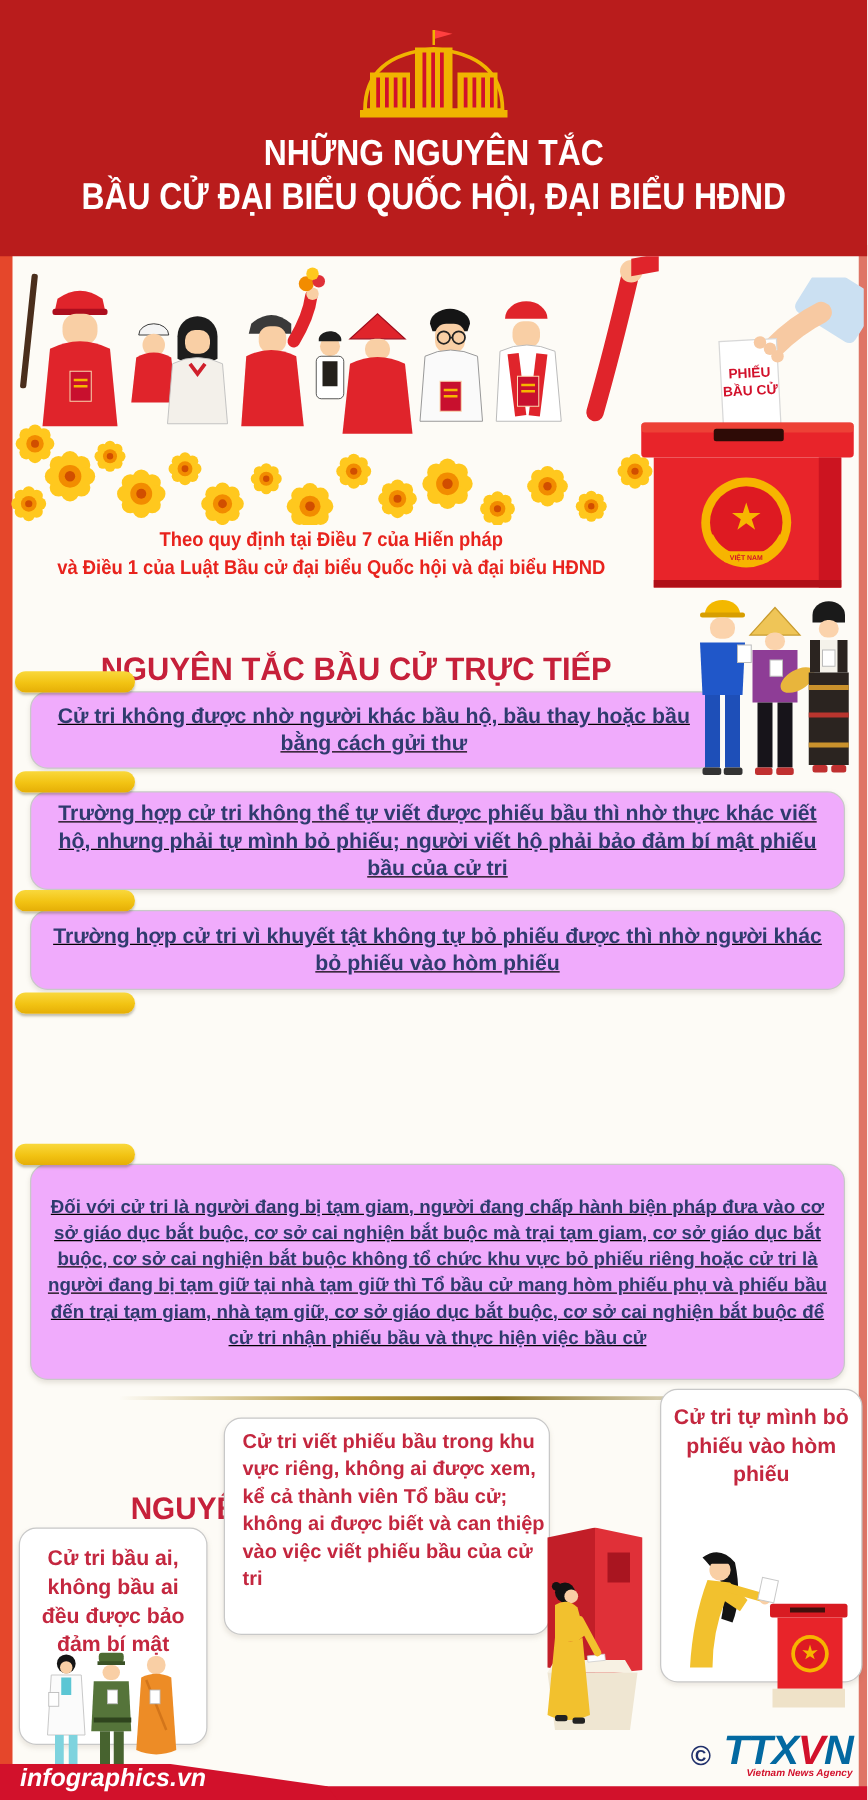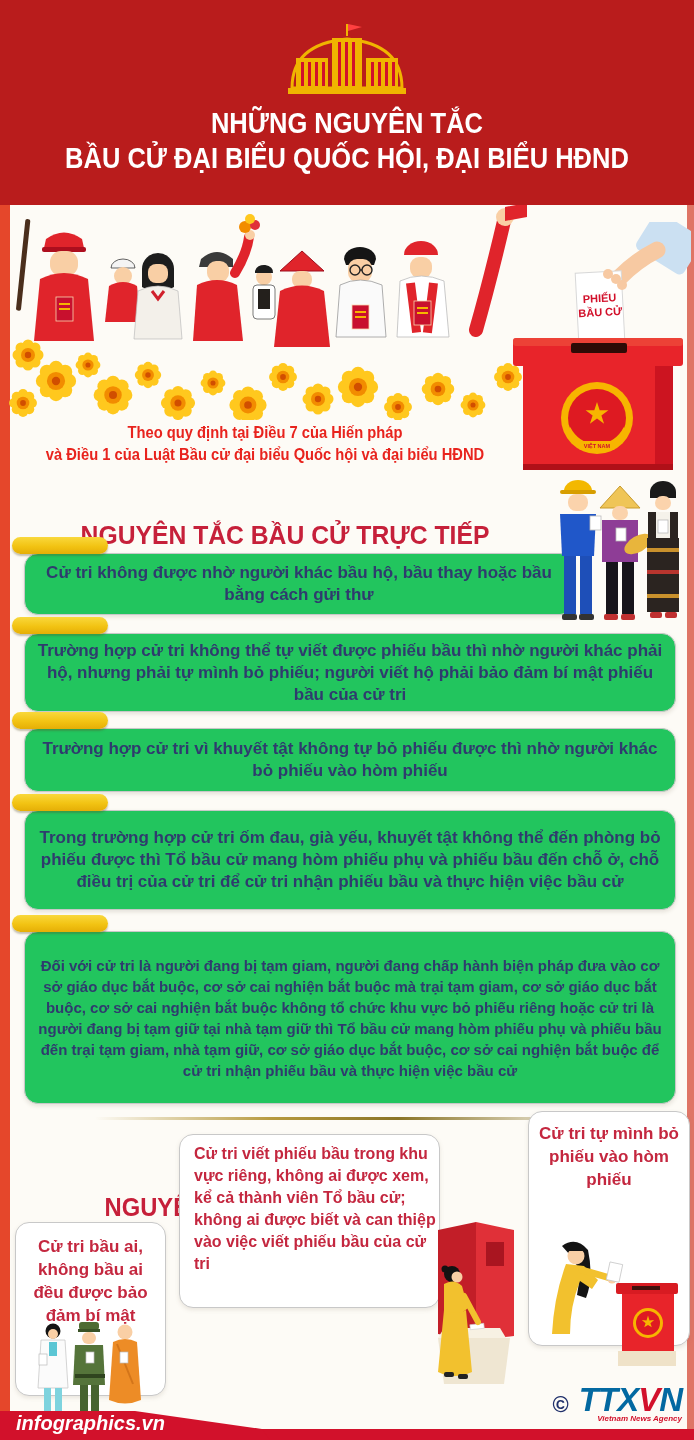--- a/index.html
+++ b/index.html
@@ -22,23 +22,23 @@
   .legal-note{position:absolute;left:15px;top:422px;width:500px;text-align:center;color:#E8231D;
               font-weight:bold;font-size:16px;line-height:22px;transform:scaleX(0.92);z-index:2;}
 
   
   .sec-heading{position:absolute;text-align:center;color:#C6203A;font-weight:bold;white-space:nowrap;z-index:2;}
   .sec1-heading{left:15px;top:498px;width:540px;font-size:26px;transform:scaleX(0.95);}
   .sec2-heading{left:15px;top:1172px;width:505px;font-size:25px;transform:scaleX(0.95);}
   .three-voters{position:absolute;left:550px;top:478px;width:142px;height:147px;z-index:5;}
 
   
-  .rule-card{position:absolute;left:24px;background:#22c55e;border:1.5px solid #C8C8C8;border-radius:14px;
+  .rule-card{position:absolute;left:24px;background:#f0abfc;border:1.5px solid #C8C8C8;border-radius:14px;
              display:flex;align-items:center;justify-content:center;z-index:2;
-             box-shadow:0 2px 4px rgba(120,110,90,0.18);}
+             box-shadow:0 2px 4px rgba(120,110,90,0.18);text-decoration:underline;}
   .rule-card p{margin:0;padding:0 12px;text-align:center;color:#2F3B6E;font-weight:bold;
                font-size:17px;line-height:22px;}
   .pill{position:absolute;left:12px;width:96px;height:17px;border-radius:9px;z-index:3;
         background:linear-gradient(180deg,#F9D83C 0%,#F2C313 55%,#E5AE06 100%);
         box-shadow:0 2px 2px rgba(90,80,40,0.35);}
   .c1{top:553px;width:548px;height:60px;}
   .c2{top:633px;width:650px;height:77px;}
   .c3{top:728px;width:650px;height:62px;}
   .c4{top:810px;width:650px;height:98px;}
   .c5{top:931px;width:650px;height:171px;}
@@ -302,32 +302,29 @@
     </g>
   </svg>
 
   <div class="pill p1"></div>
   <div class="rule-card c1">
     <p>Cử tri không được nhờ người khác bầu hộ, bầu thay hoặc bầu bằng cách gửi thư</p>
   </div>
 
   <div class="pill p2"></div>
   <div class="rule-card c2">
-    <p>Trường hợp cử tri không thể tự viết được phiếu bầu thì nhờ người khác phải hộ, nhưng phải tự mình bỏ phiếu; người viết hộ phải bảo đảm bí mật phiếu bầu của cử tri</p>
+    <p>Trường hợp cử tri không thể tự viết được phiếu bầu thì nhờ thực khác viết hộ, nhưng phải tự mình bỏ phiếu; người viết hộ phải bảo đảm bí mật phiếu bầu của cử tri</p>
   </div>
 
   <div class="pill p3"></div>
   <div class="rule-card c3">
     <p>Trường hợp cử tri vì khuyết tật không tự bỏ phiếu được thì nhờ người khác bỏ phiếu vào hòm phiếu</p>
   </div>
 
   <div class="pill p4"></div>
-  <div class="rule-card c4">
-    <p>Trong trường hợp cử tri ốm đau, già yếu, khuyết tật không thể đến phòng bỏ phiếu được thì Tổ bầu cử mang hòm phiếu phụ và phiếu bầu đến chỗ ở, chỗ điều trị của cử tri để cử tri nhận phiếu bầu và thực hiện việc bầu cử</p>
-  </div>
 
   <div class="pill p5"></div>
   <div class="rule-card c5">
     <p>Đối với cử tri là người đang bị tạm giam, người đang chấp hành biện pháp đưa vào cơ sở giáo dục bắt buộc, cơ sở cai nghiện bắt buộc mà trại tạm giam, cơ sở giáo dục bắt buộc, cơ sở cai nghiện bắt buộc không tổ chức khu vực bỏ phiếu riêng hoặc cử tri là người đang bị tạm giữ tại nhà tạm giữ thì Tổ bầu cử mang hòm phiếu phụ và phiếu bầu đến trại tạm giam, nhà tạm giữ, cơ sở giáo dục bắt buộc, cơ sở cai nghiện bắt buộc để cử tri nhận phiếu bầu và thực hiện việc bầu cử</p>
   </div>
 
   <div class="divider"></div>
 
   <h2 class="sec-heading sec2-heading">NGUYÊN TẮC BỎ PHIẾU KÍN</h2>
 

